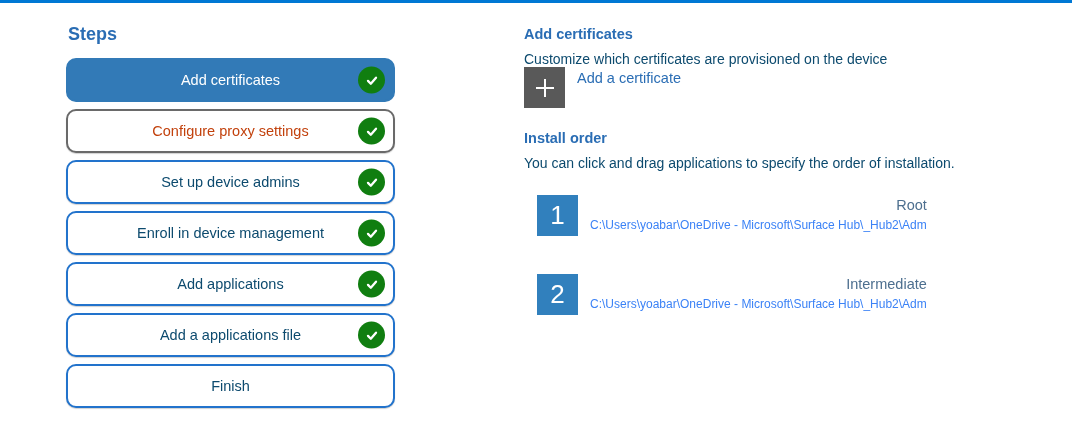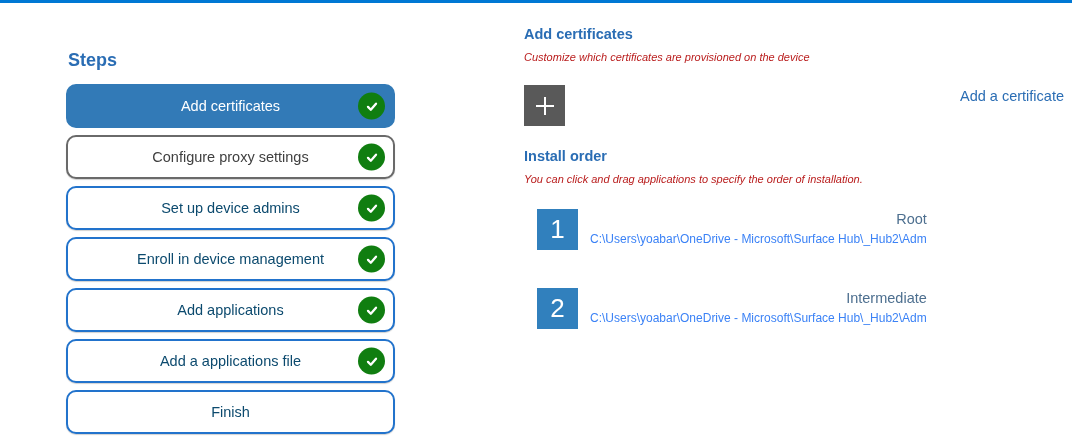--- a/index.html
+++ b/index.html
@@ -14,68 +14,65 @@
     position: absolute; left: 0; top: 0;
     width: 1072px; height: 3px;
     background: #0078d4;
   }
   
   .sidebar {
     position: absolute; left: 66px; top: 24px; width: 329px;
   }
   .sidebar-title {
     color: #2a6db4; font-size: 18px; font-weight: bold;
-    margin-bottom: 13px; margin-left: 2px; margin-top: 26px;
+    margin-bottom: 13px; margin-left: 2px;
   }
   .step-btn {
     position: relative;
     height: 44px; width: 329px;
     margin-bottom: 7px;
     border: 2px solid #2273cc;
     border-radius: 10px;
     background: #ffffff;
     color: #0c4a6e;
     display: flex; align-items: center; justify-content: center;
     font-size: 14.5px;
     cursor: pointer;
     box-shadow: 0 1px 1px rgba(0,0,0,0.18);
   }
   .step-btn.selected {
     background: #327ab7; border-color: #327ab7; color: #ffffff;
     box-shadow: none;
   }
   .step-btn.visited {
-    border-color: #6a6a6a; color: #404040;
+    border-color: #6a6a6a; color: #c2410c;
   }
   .check-badge {
     position: absolute; right: 8px; top: 50%;
     transform: translateY(-50%);
     width: 27px; height: 27px; border-radius: 50%;
     background: #107e10;
     display: flex; align-items: center; justify-content: center;
   }
   .check-badge svg { width: 14px; height: 14px; }
   
   .content {
     position: absolute; left: 524px; top: 26px; width: 540px;
   }
   .section-title {
     color: #2a6db4; font-size: 14.5px; font-weight: bold;
     margin-bottom: 9px;
   }
   .section-subtitle {
-    color: #b91c1c; font-size: 11px;
+    color: #0c4a6e; font-size: 14px;
     margin-bottom: 0;
-    font-style: italic;
   }
   .add-cert-row {
-    margin-top: 22px;
     display: flex; align-items: flex-start;
     cursor: pointer;
-    justify-content: space-between;
   }
   .plus-square {
     width: 41px; height: 41px; background: #595959;
     display: flex; align-items: center; justify-content: center;
     flex: 0 0 auto;
   }
   .plus-square svg { width: 22px; height: 22px; }
   .add-cert-label {
     color: #2a6db4; font-size: 14.5px;
     margin-left: 12px; margin-top: 3px;

